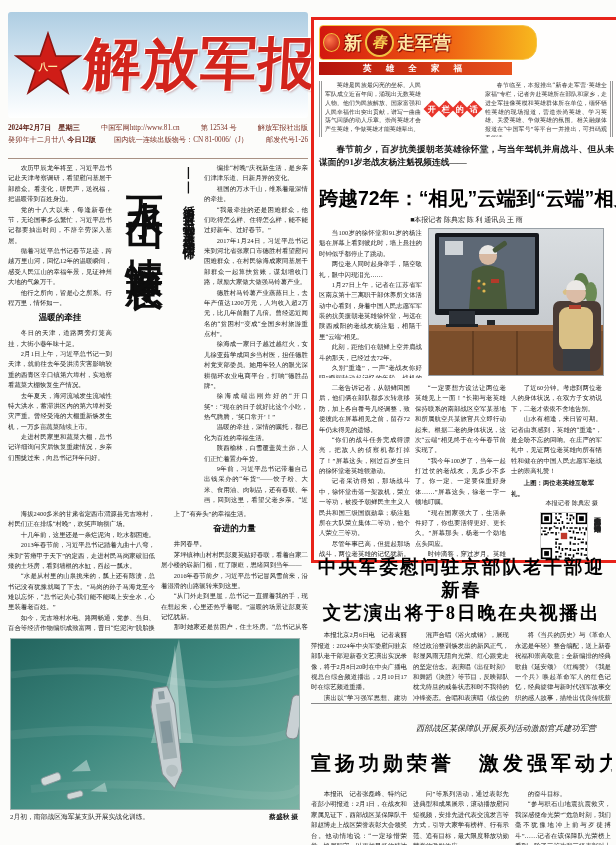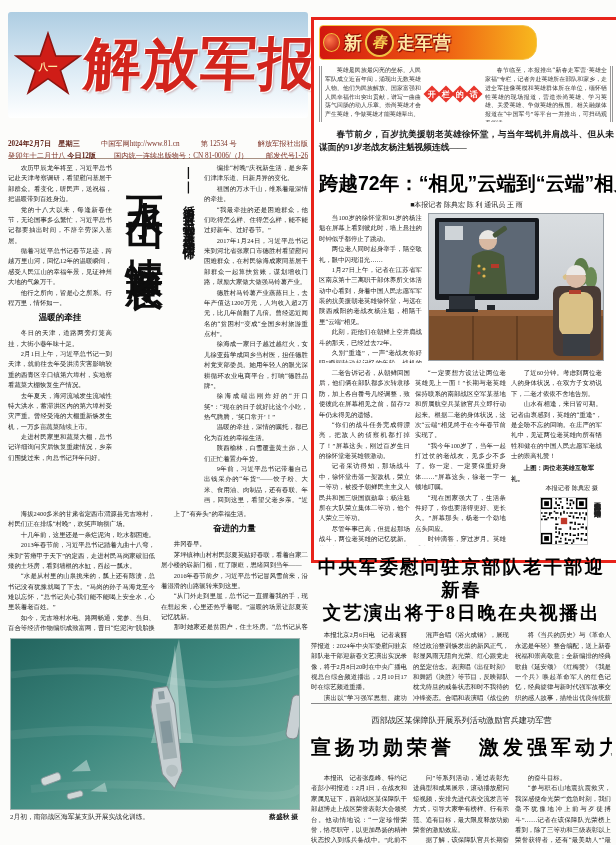--- a/index.html
+++ b/index.html
@@ -4,21 +4,21 @@
 <style>
   html,body{margin:0;padding:0;background:#e9e7e2;}
   #page{position:relative;width:616px;height:845px;background:#fcfcfa;margin:0 auto;overflow:hidden;
         font-family:"Liberation Serif","DejaVu Serif",serif;color:#1c1c1c;}
   
   .masthead{position:absolute;left:8px;top:12px;width:300px;height:146px;border-bottom:1px solid #a89184;}
   .mast-art{position:relative;width:100%;height:106px;background:linear-gradient(180deg,#aecde2 0%,#dcebf5 55%,#ffffff 100%);border-radius:3px;}
   .mast-title{position:absolute;left:76px;top:14px;font-size:57px;font-weight:900;color:#d2241c;letter-spacing:1px;
       text-shadow:1px 1px 0 #fff,-1px -1px 0 #fff,2px 2px 2px rgba(120,0,0,.25);transform:skewX(-3deg);white-space:nowrap;}
   .star{position:absolute;left:6px;top:18px;}
-  .date-rows{margin-top:21px;font-size:7.2px;color:#7b2f23;line-height:1.6;}
+  .date-rows{margin-top:5px;font-size:7.2px;color:#7b2f23;line-height:1.6;}
   .drow{display:flex;justify-content:space-between;white-space:nowrap;}
   .drow b{color:#5f1f15;}
   
   .bp{font-size:6.4px;line-height:1.62;text-indent:2em;text-align:justify;margin:0;}
   .subhead{margin:4px 0;text-align:center;font-size:8.5px;font-weight:bold;color:#111;}
   
   .left-article{position:absolute;left:8px;top:163px;width:300px;height:344px;display:flex;gap:5px;overflow:hidden;}
   .col1,.col2{width:104px;height:344px;overflow:hidden;}
   .vh-wrap{width:82px;height:344px;position:relative;}
   .vh-big{position:absolute;left:2px;top:4px;height:336px;writing-mode:vertical-rl;font-size:37px;font-weight:900;
@@ -68,21 +68,21 @@
   .qr-label{writing-mode:vertical-rl;height:48px;font-size:7px;font-weight:bold;color:#222;line-height:1.5;}
   
   .ceremony{position:absolute;left:311px;top:556px;width:301px;height:146px;overflow:hidden;}
   .c-headline{margin:0;text-align:center;font-size:18.5px;font-weight:900;letter-spacing:2px;line-height:1.25;color:#000;}
   .cols3{display:flex;gap:6px;margin-top:5px;}
   .c3{width:96px;overflow:hidden;}
   .ceremony .c3{height:92px;}
   .rule-right{position:absolute;left:311px;top:703px;width:301px;border-top:1px solid #888;}
   
   .honor{position:absolute;left:311px;top:707px;width:301px;height:138px;overflow:hidden;}
-  .kicker2{margin:8px;text-align:center;font-size:8.2px;color:#222;}
+  .kicker2{margin:16px;text-align:right;font-size:8.2px;font-style:italic;color:#222;}
   .h-headline{margin:3px 0 12px;text-align:center;font-size:20px;font-weight:900;letter-spacing:4px;color:#000;white-space:nowrap;}
   .honor .c3{height:95px;}
 </style>
 </head>
 <body>
 
 <div id="page">
 
   <div class="masthead">
     <div class="mast-art">
@@ -209,20 +209,21 @@
 
   <section class="red-box">
     <div class="banner">
       <span class="lantern"></span>
       <span class="bt">新</span>
       <span class="bcircle">
           <i>春</i>
         </span>
       <span class="bt">走军营</span>
     </div>
+    <div class="banner-sub">英 雄 全 家 福</div>
 
     <div class="note-row">
       <div class="note-col nl">英雄是民族最闪亮的坐标。人民军队成立近百年间，涌现出无数英雄人物。他们为民族解放、国家富强和人民幸福作出突出贡献，谱写一曲曲荡气回肠的动人乐章。崇尚英雄才会产生英雄，争做英雄才能英雄辈出。</div>
       <div class="diamonds">
         <span class="diamond">
             <i>开</i>
           </span>
         <span class="diamond">
             <i>栏</i>
           </span>

